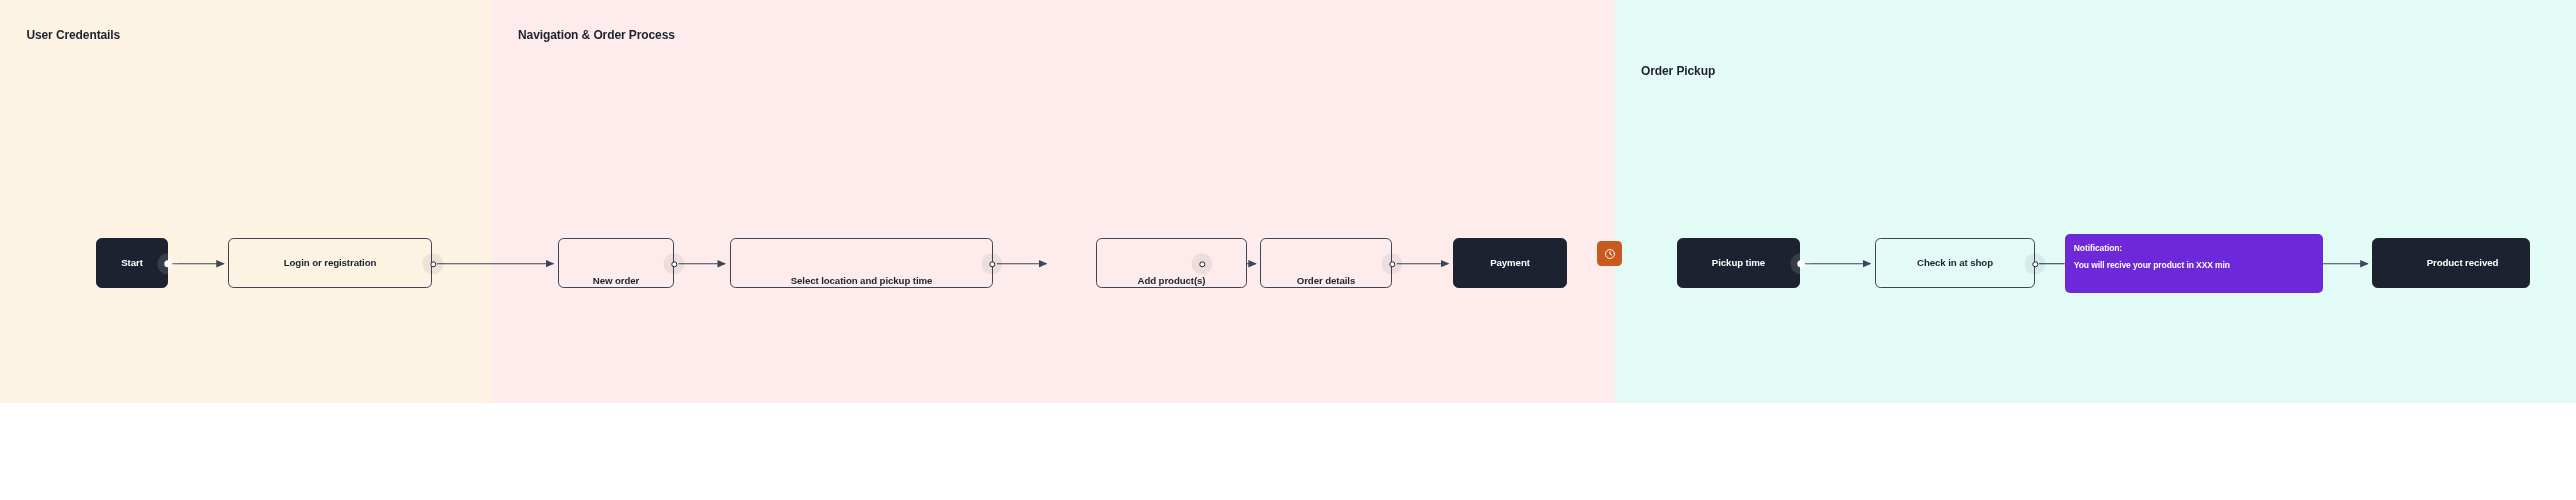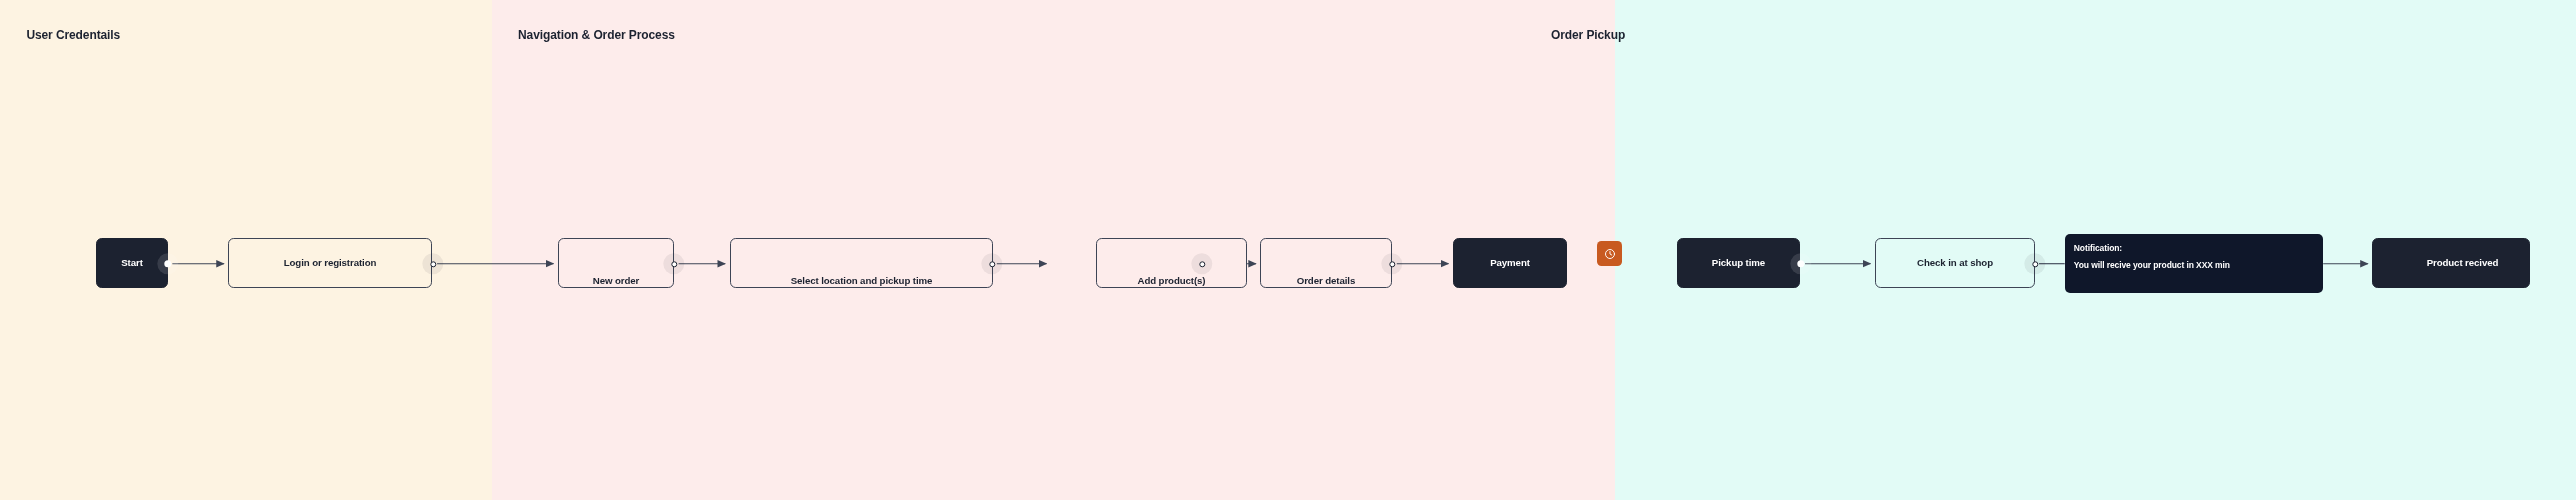--- a/index.html
+++ b/index.html
@@ -7,21 +7,21 @@
     padding: 0;
     background: #ffffff;
   }
   body {
     font-family: "Liberation Sans", sans-serif;
     -webkit-font-smoothing: antialiased;
   }
   #canvas {
     position: relative;
     width: 2576px;
-    height: 500px;
+    height: 403px;
     overflow: hidden;
     background: #ffffff;
   }
 
   
   .lane {
     position: absolute;
     top: 0;
     height: 501px;
   }
@@ -129,21 +129,21 @@
 <body>
 
 <div id="canvas">
 
   <div class="lane" id="lane0" style="left: 0px; width: 492px; background: rgb(253, 243, 226);"></div>
   <div class="lane" id="lane1" style="left: 492px; width: 1123px; background: rgb(253, 236, 235);"></div>
   <div class="lane" id="lane2" style="left: 1615px; width: 961px; background: rgb(226, 251, 246);"></div>
 
   <div class="lane-title" id="lanetitle0" style="left: 26.4px;">User Credentails</div>
   <div class="lane-title" id="lanetitle1" style="left: 518px;">Navigation &amp; Order Process</div>
-  <div class="lane-title" id="lanetitle2" style="left: 1551px;">Order Pickup</div>
+  <div class="lane-title" id="lanetitle2" style="left: 1641px; margin-top: 36px;">Order Pickup</div>
 
   <svg id="edges" viewBox="0 0 4096 796">
       <defs>
         <marker id="arw" viewBox="0 0 10 10" refX="9" refY="5" markerWidth="7.5" markerHeight="7.5" orient="auto-start-reverse">
           <path d="M 0 0.6 L 10 5 L 0 9.4 z" fill="#3d4455"></path>
         </marker>
       </defs>
       <line x1="274" y1="419" x2="356" y2="419" stroke="#3d4455" stroke-width="1.8" marker-end="url(#arw)"></line>
       <line x1="695" y1="419" x2="880" y2="419" stroke="#3d4455" stroke-width="1.8" marker-end="url(#arw)"></line>
       <line x1="1079" y1="419" x2="1153" y2="419" stroke="#3d4455" stroke-width="1.8" marker-end="url(#arw)"></line>
@@ -211,21 +211,21 @@
       <div class="node light lane-c" style="left: 1875px; top: 238px; width: 160px; height: 50px;">
         <span>Check in at shop</span>
       </div>
       <div class="port on-light" style="left: 2035px; top: 264px;">
         <span class="halo"></span>
         <span class="dot"></span>
       </div>
       <div class="node dark" style="left: 2372px; top: 238px; width: 158px; height: 50px; padding-left: 23px;">
         <span>Product recived</span>
       </div>
-      <div class="note" style="left: 2065px; top: 234px; width: 258px; height: 59px; background: #0f172a;">
+      <div class="note" style="left: 2065px; top: 234px; width: 258px; height: 59px; background: #6d28d9;">
         <span class="note-line">Notification:</span>
         <span class="note-line">You will recive your product in XXX min</span>
       </div>
       <div class="badge" style="left: 1597px; top: 241px; width: 25px; height: 25px; background: rgb(200, 90, 32);">
         <svg width="12" height="12" viewBox="0 0 24 24" fill="none" stroke="#ffffff" stroke-width="1.9" stroke-linecap="round" stroke-linejoin="round">
           <circle cx="12" cy="12" r="9"></circle>
           <polyline points="12 7 12 12 15.5 14"></polyline>
         </svg>
       </div>
     </div>

